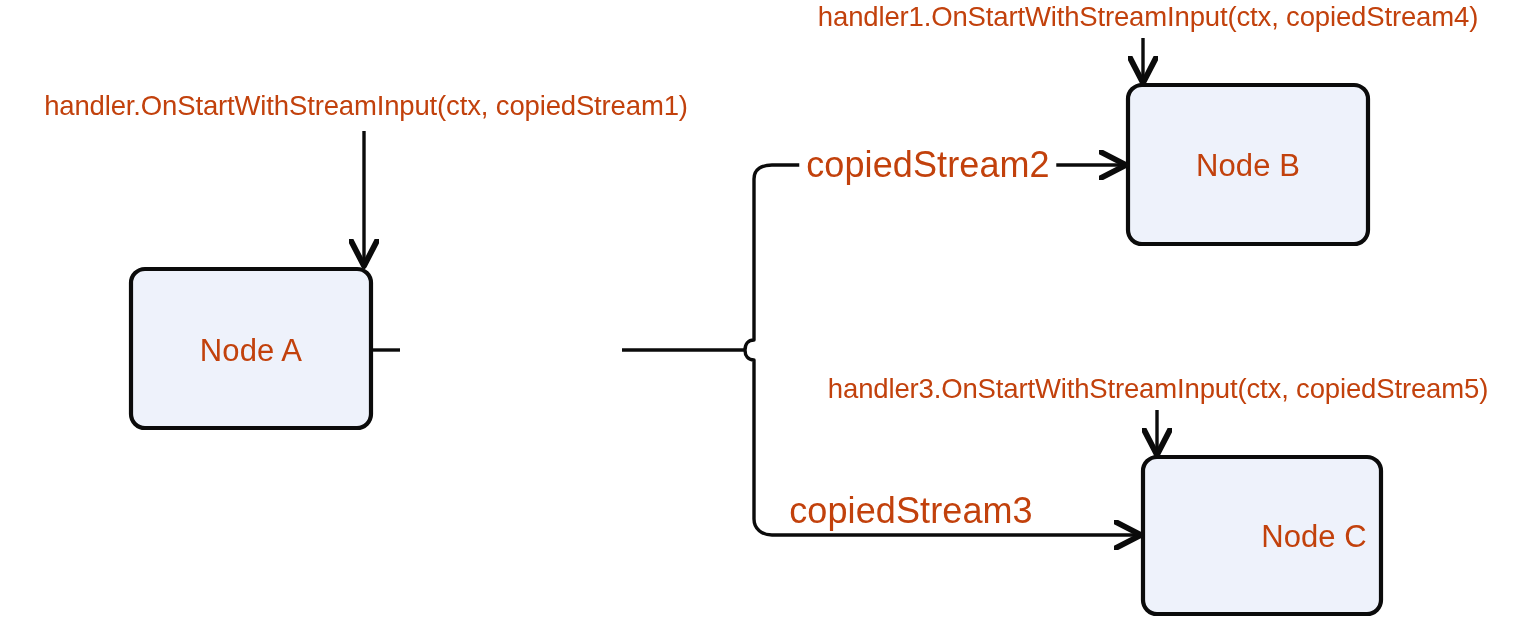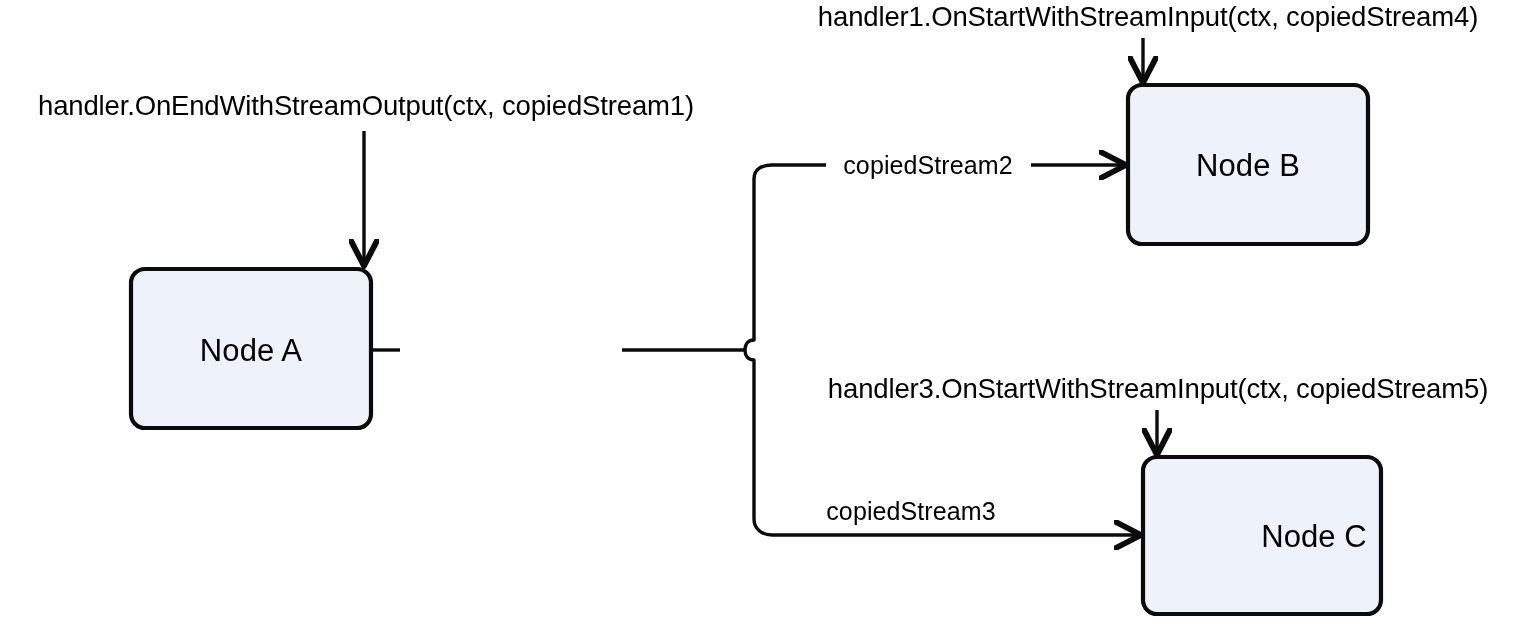--- a/index.html
+++ b/index.html
@@ -21,31 +21,31 @@
     position: absolute;
     left: 0;
     top: 0;
     width: 1520px;
     height: 624px;
   }
   .node-label,
   .edge-label,
   .handler-label {
     position: absolute;
-    color: #000000;
+    color: #c2410c;
     white-space: nowrap;
     line-height: 1;
   }
   .node-label {
     font-size: 31px;
     transform: translate(-50%, -50%);
     letter-spacing: 0.1px;
   }
   .edge-label {
-    font-size: 25px;
+    font-size: 36px;
     transform: translate(-50%, -50%);
     background: #ffffff;
     padding: 0 7px;
     letter-spacing: 0.1px;
   }
   .handler-label {
     font-size: 27.5px;
     transform: translate(-50%, -50%);
     letter-spacing: -0.15px;
   }
@@ -84,17 +84,17 @@
     <path d="M1157,410 L1157,453" fill="none" stroke="#0b0b0b" stroke-width="3.4" stroke-linecap="butt" marker-end="url(#arrowhead)"></path>
   </svg>
 
   <div class="node-label" style="left:251px; top:350px;">Node A</div>
   <div class="node-label" style="left:1248px; top:165px;">Node B</div>
   <div class="node-label" style="left:1314px; top:536px;">Node C</div>
 
   <div class="edge-label" style="left:928px; top:165px;">copiedStream2</div>
   <div class="edge-label" style="left:911px; top:511px; background:transparent;">copiedStream3</div>
 
-  <div class="handler-label" style="left:366px; top:106px;">handler.OnEndWithStreamOutput(ctx, copiedStream1)</div>
+  <div class="handler-label" style="left:366px; top:106px;">handler.OnStartWithStreamInput(ctx, copiedStream1)</div>
   <div class="handler-label" style="left:1148px; top:17px;">handler1.OnStartWithStreamInput(ctx, copiedStream4)</div>
   <div class="handler-label" style="left:1158px; top:389px;text-align:right;">handler3.OnStartWithStreamInput(ctx, copiedStream5)</div>
 
 </div>
 
 </body></html>

